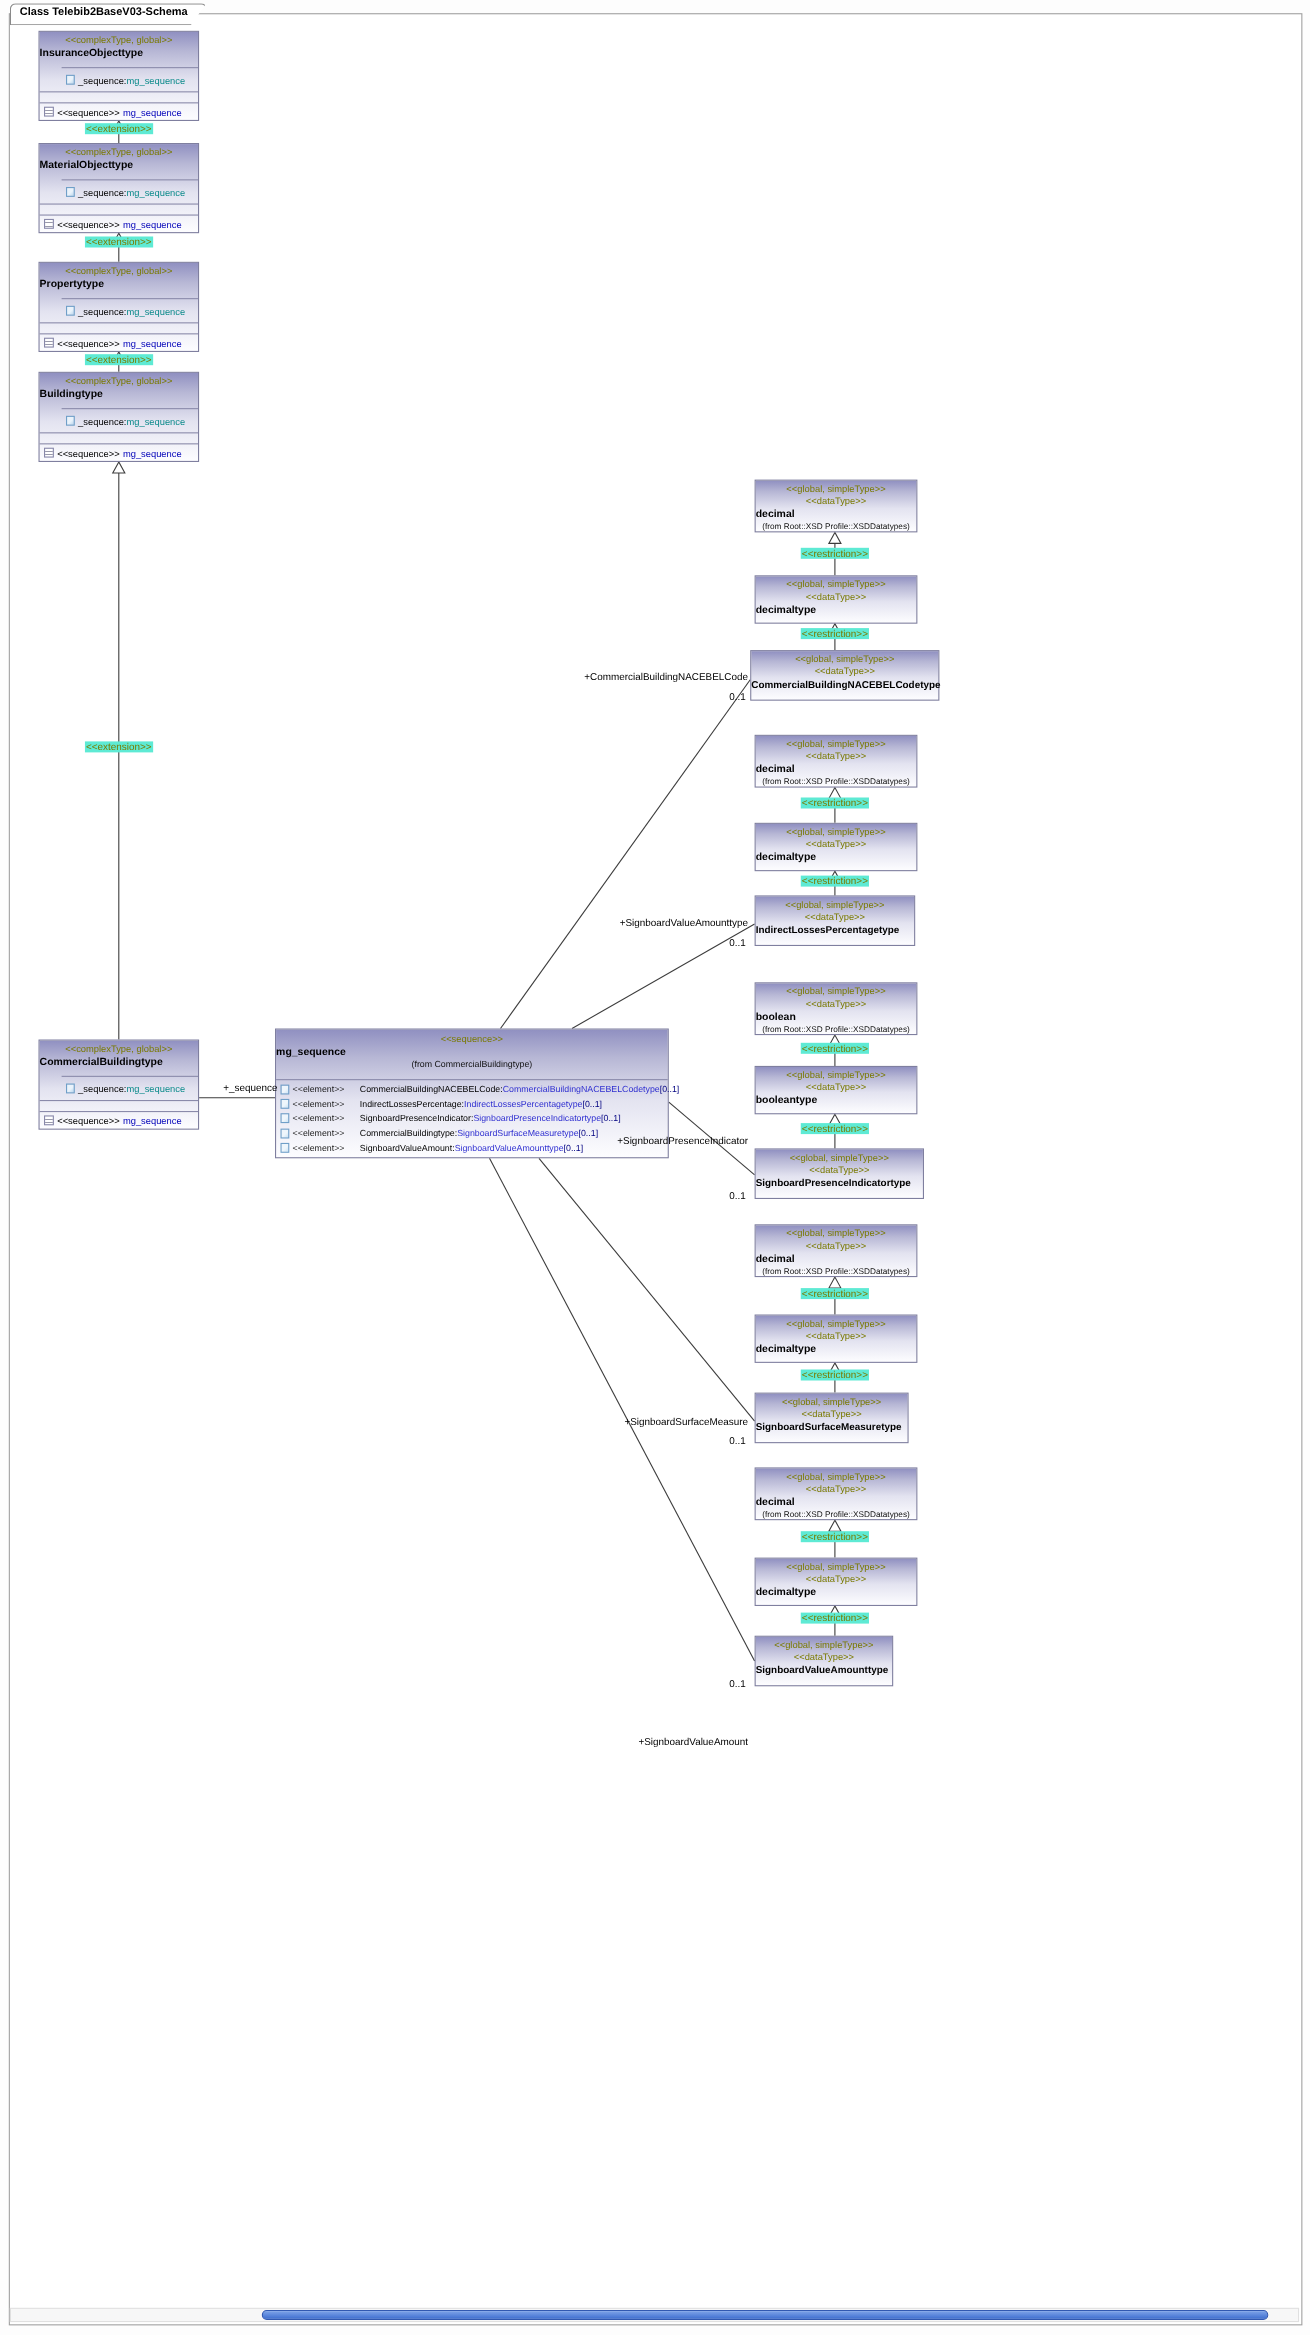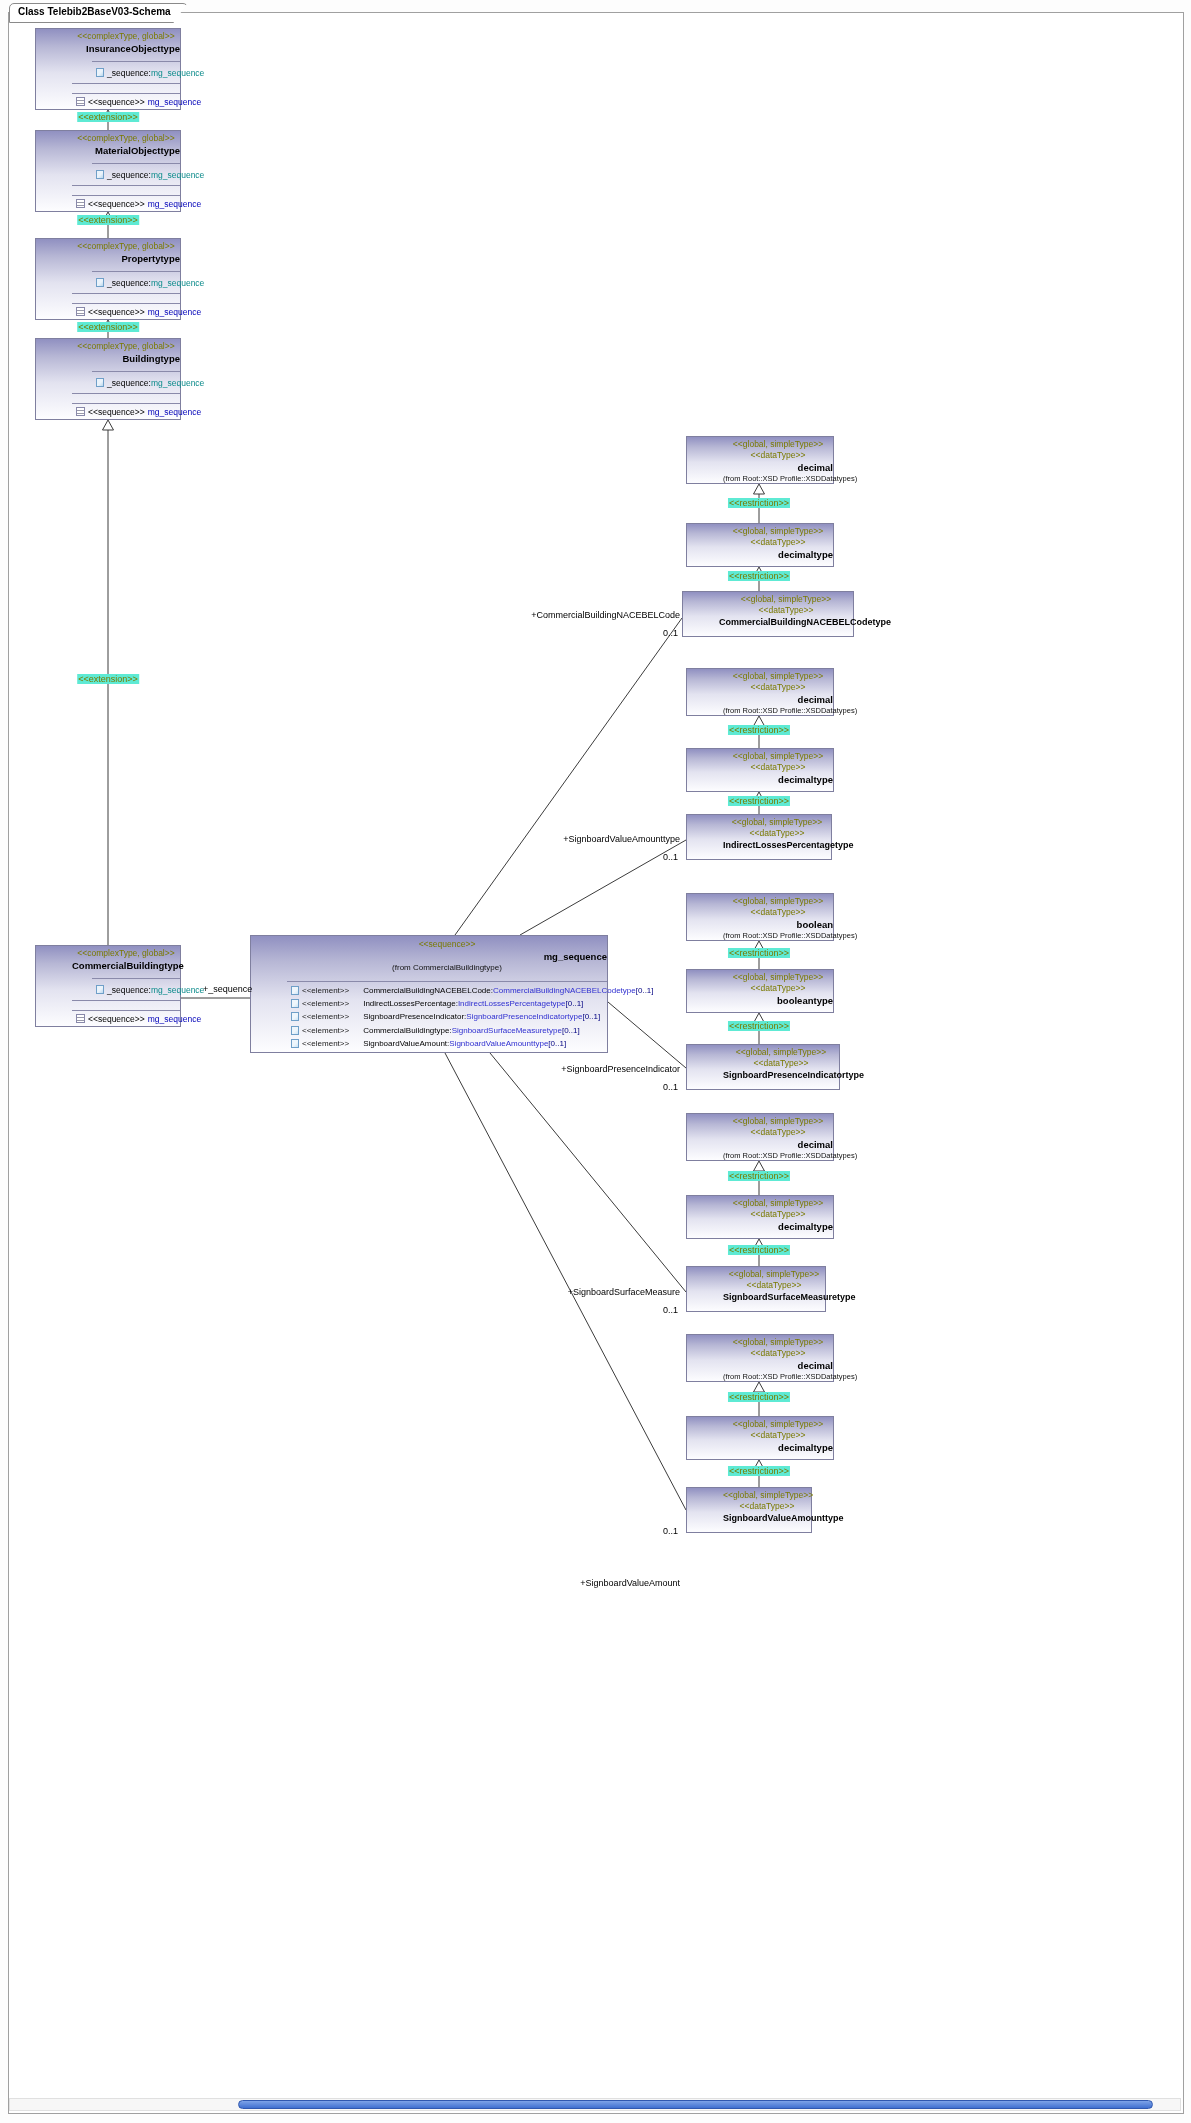--- a/index.html
+++ b/index.html
@@ -13,24 +13,23 @@
     border:1px solid #8a8a8a;border-radius:5px 5px 0 0;font-size:10px;font-weight:bold;z-index:5;
     clip-path:polygon(0 0,100% 0,92% 100%,0 100%);white-space:nowrap;
   }
   #connectors{position:absolute;left:0;top:0;z-index:1;pointer-events:none;}
 
   
   .cls{
     position:absolute;box-sizing:border-box;border:1px solid #7f7f9f;z-index:2;
     background:linear-gradient(180deg,#9090c1 0%,#b7b7d5 22%,#e3e3f0 55%,#fdfdff 100%);
     overflow:visible;
-    padding-left:36px;
   }
   .stereo{color:#7a7a00;font-size:8.5px;text-align:center;line-height:11px;white-space:nowrap;}
-  .cname{font-size:9.5px;font-weight:bold;text-align:right;line-height:13px;white-space:nowrap;}
+  .cname{font-size:9.5px;font-weight:bold;text-align:left;line-height:13px;white-space:nowrap;}
   .cname.ln{font-size:9px;}
   .from{font-size:7.5px;text-align:center;line-height:10px;color:#111;white-space:nowrap;}
 
   .cls-complex{display:flex;flex-direction:column;}
   .cc-hdr{height:30px;padding-top:2px;}
   .cc-attrs{height:21px;border-top:1px solid #8a8aaa;display:flex;align-items:center;margin-left:20px;}
   .cc-empty{height:9px;border-top:1px solid #8a8aaa;}
   .cc-ops{flex:1;border-top:1px solid #8a8aaa;display:flex;align-items:center;}
 
   .row{display:flex;align-items:center;padding:0 4px;white-space:nowrap;font-size:8.5px;}
@@ -375,21 +374,21 @@
 <div class="lbl" style="left:759px;top:1245px">&lt;&lt;restriction&gt;&gt;</div>
 <div class="lbl" style="left:759px;top:1392px">&lt;&lt;restriction&gt;&gt;</div>
 <div class="lbl" style="left:759px;top:1466px">&lt;&lt;restriction&gt;&gt;</div>
 
 <div class="assoc-lbl no-shift" style="left:203px;top:984px">+_sequence</div>
 
 <div class="assoc-lbl" style="left:680px;top:610px">+CommercialBuildingNACEBELCode</div>
 <div class="mult" style="left:678px;top:628px">0..1</div>
 <div class="assoc-lbl" style="left:680px;top:834px">+SignboardValueAmounttype</div>
 <div class="mult" style="left:678px;top:852px">0..1</div>
-<div class="assoc-lbl" style="left:680px;top:1064px">+SignboardPresenceIndicator</div>
+<div class="assoc-lbl" style="left:680px;top:1032px">+SignboardPresenceIndicator</div>
 <div class="mult" style="left:678px;top:1082px">0..1</div>
 <div class="assoc-lbl" style="left:680px;top:1287px">+SignboardSurfaceMeasure</div>
 <div class="mult" style="left:678px;top:1305px">0..1</div>
 <div class="assoc-lbl" style="left:680px;top:1578px">+SignboardValueAmount</div>
 <div class="mult" style="left:678px;top:1526px">0..1</div>
 
 <div id="hscroll">
   <div id="hthumb"></div>
 </div>
 

